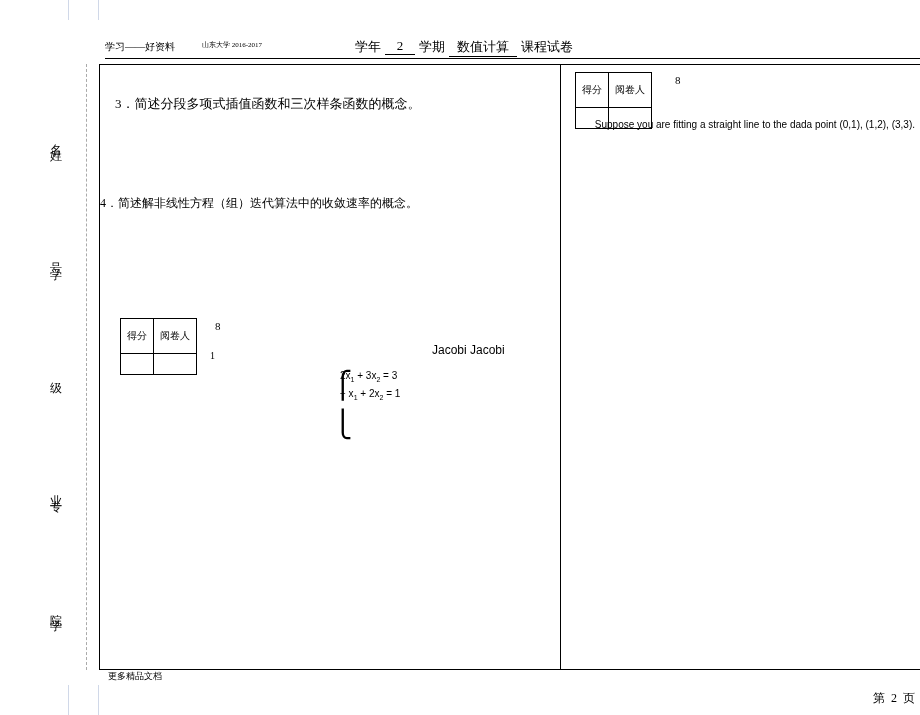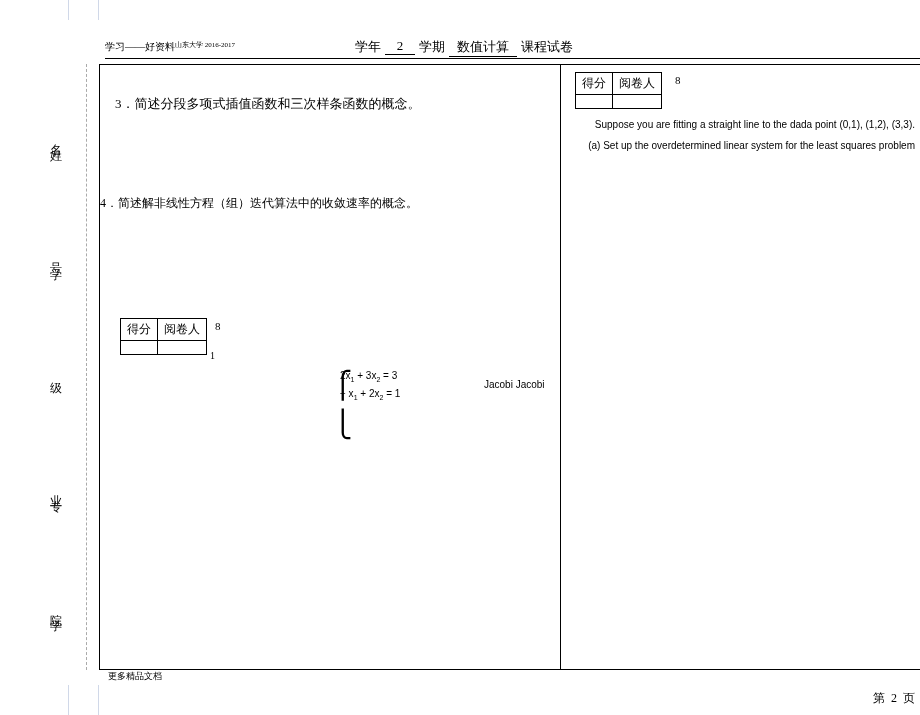--- a/index.html
+++ b/index.html
@@ -6,43 +6,43 @@
   body { font-family: "SimSun", "宋体", serif; background: #fff; width: 920px; height: 715px; position: relative; overflow: hidden; }
   
   .crop-mark-v { position: absolute; border-left: 1px solid #c0d0e0; height: 100%; }
   .cm1 { left: 68px; top: 0; height: 20px; border-left-color: #d0d8e8; }
   .cm2 { left: 98px; top: 0; height: 20px; border-left-color: #d0d8e8; }
   .cm3 { left: 68px; bottom: 0; height: 30px; border-left-color: #d0d8e8; }
   .cm4 { left: 98px; bottom: 0; height: 30px; border-left-color: #d0d8e8; }
 
   .header { position: absolute; top: 40px; left: 105px; right: 0; display: flex; align-items: center; font-size: 10px; }
   .header-left { display: flex; flex-direction: row; }
-  .header-sub { font-size: 7px; }
+  .header-sub { font-size: 7px; padding-left: 27px; }
   .header-hr { position: absolute; top: 58px; left: 105px; right: 0; border-top: 1px solid #000; }
   
   .header-center { position: absolute; left: 250px; display: flex; gap: 4px; font-size: 13px; align-items: flex-start; }
   .u { border-bottom: 1px solid #000; padding: 0 8px; display: inline-block; min-width: 30px; text-align: center; }
 
   .main-frame { position: absolute; top: 64px; left: 99px; right: 0; bottom: 45px; border: 1.5px solid #000; border-right: none; }
   .vline { position: absolute; top: 64px; bottom: 45px; left: 560px; border-left: 1.5px solid #000; }
 
   .side-labels { position: absolute; left: 50px; top: 80px; bottom: 45px; width: 14px; display: flex; flex-direction: column; justify-content: space-around; font-size: 12px; }
   .vlabel { writing-mode: vertical-rl; text-orientation: upright; letter-spacing: 6px; text-align: center; }
   .side-line { position: absolute; left: 86px; top: 64px; bottom: 45px; border-left: 1px dashed #aaa; }
 
   .q3 { position: absolute; top: 95px; left: 115px; font-size: 13px; }
   .q4 { position: absolute; top: 195px; left: 100px; font-size: 12px; }
 
   .scorebox { border-collapse: collapse; }
-  .scorebox td { border: 1px solid #000; font-size: 12px; text-align: center; padding: 2px 6px; min-width: 30px; }
+  .scorebox td { border: 1px solid #000; font-size: 10px; text-align: center; padding: 10px 6px; min-width: 30px; }
   .scorebox .empty td { height: 14px; }
   .sb1 { position: absolute; top: 318px; left: 120px; }
   .sb1-after { position: absolute; top: 320px; left: 215px; font-size: 11px; }
   .sb1-after2 { position: absolute; top: 350px; left: 210px; font-size: 10px; }
-  .jacobi { position: absolute; top: 343px; left: 484px; font-size: 10px; font-family: Arial, sans-serif; margin-top: 36px; }
+  .jacobi { position: absolute; top: 343px; left: 432px; font-size: 12px; font-family: Arial, sans-serif; }
 
   .equations { position: absolute; top: 368px; left: 340px; font-family: Arial, sans-serif; font-size: 10px; line-height: 1.5; }
   .brace-l { position: absolute; left: -7px; top: -2px; font-size: 26px; font-family: serif; }
   .eq-sub { font-size: 7px; vertical-align: sub; }
 
   .sb2 { position: absolute; top: 72px; left: 575px; }
   .sb2-after { position: absolute; top: 74px; left: 675px; font-size: 11px; }
 
   .rcol { position: absolute; top: 117px; left: 580px; right: 5px; font-family: Arial, sans-serif; font-size: 10px; line-height: 1.5; text-align: right; }
   .rcol .suppose { margin-bottom: 6px; }
@@ -120,19 +120,18 @@
   <tr class="empty">
         <td></td>
         <td></td>
       </tr>
 </tbody>
   </table>
 <div class="sb2-after">8</div>
 
 <div class="rcol">
   <div class="suppose">Suppose you are fitting a straight line to the dada point (0,1), (1,2), (3,3).</div>
-  <div class="item">(a) Set up the overdetermined linear system for the least squares problem</div>
 </div>
 
 <div class="footer-l">更多精品文档</div>
 <div class="footer-r">
   <span>第</span>&nbsp;&nbsp;<span>2</span>&nbsp;&nbsp;<span>页</span>
 </div>
 
 </body></html>

